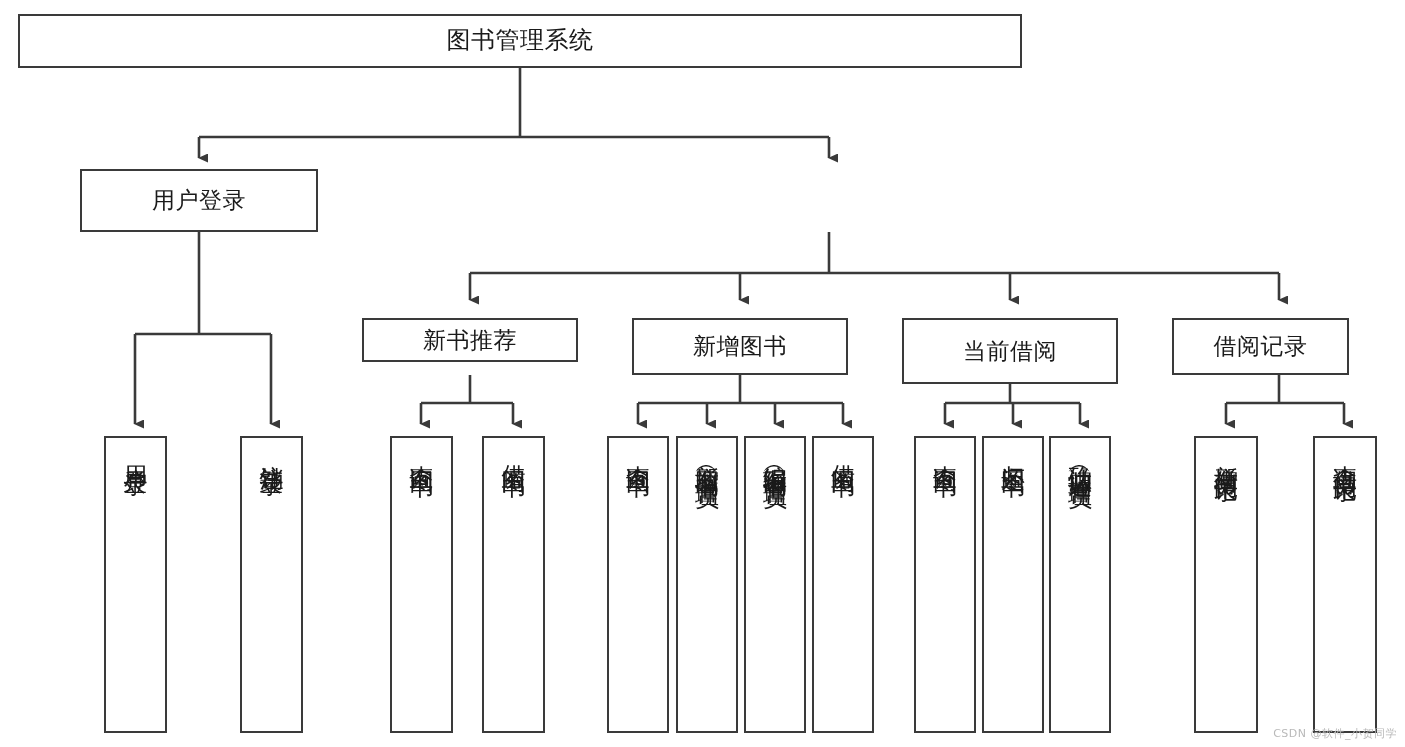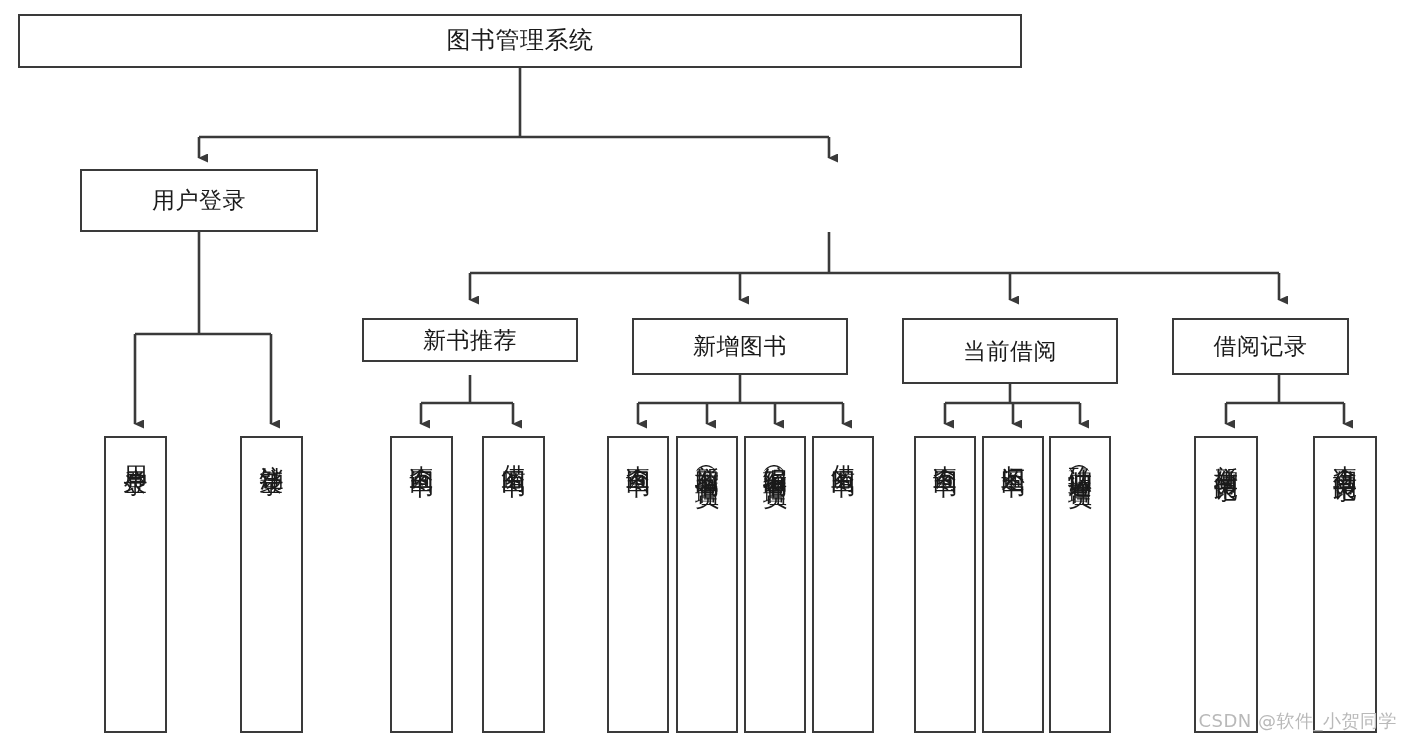--- a/index.html
+++ b/index.html
@@ -56,22 +56,22 @@
     writing-mode: vertical-rl;
     text-orientation: upright;
     font-size: 24px;
     letter-spacing: 3px;
     line-height: 1;
     white-space: nowrap;
   }
   #watermark {
     position: absolute;
     right: 8px;
-    bottom: 14px;
-    font-size: 18px;
+    bottom: 6px;
+    font-size: 11px;
     color: #b9b9b9;
     letter-spacing: 0.5px;
     white-space: nowrap;
     pointer-events: none;
   }
 </style>
 </head>
 <body>
 
 <div id="canvas">

